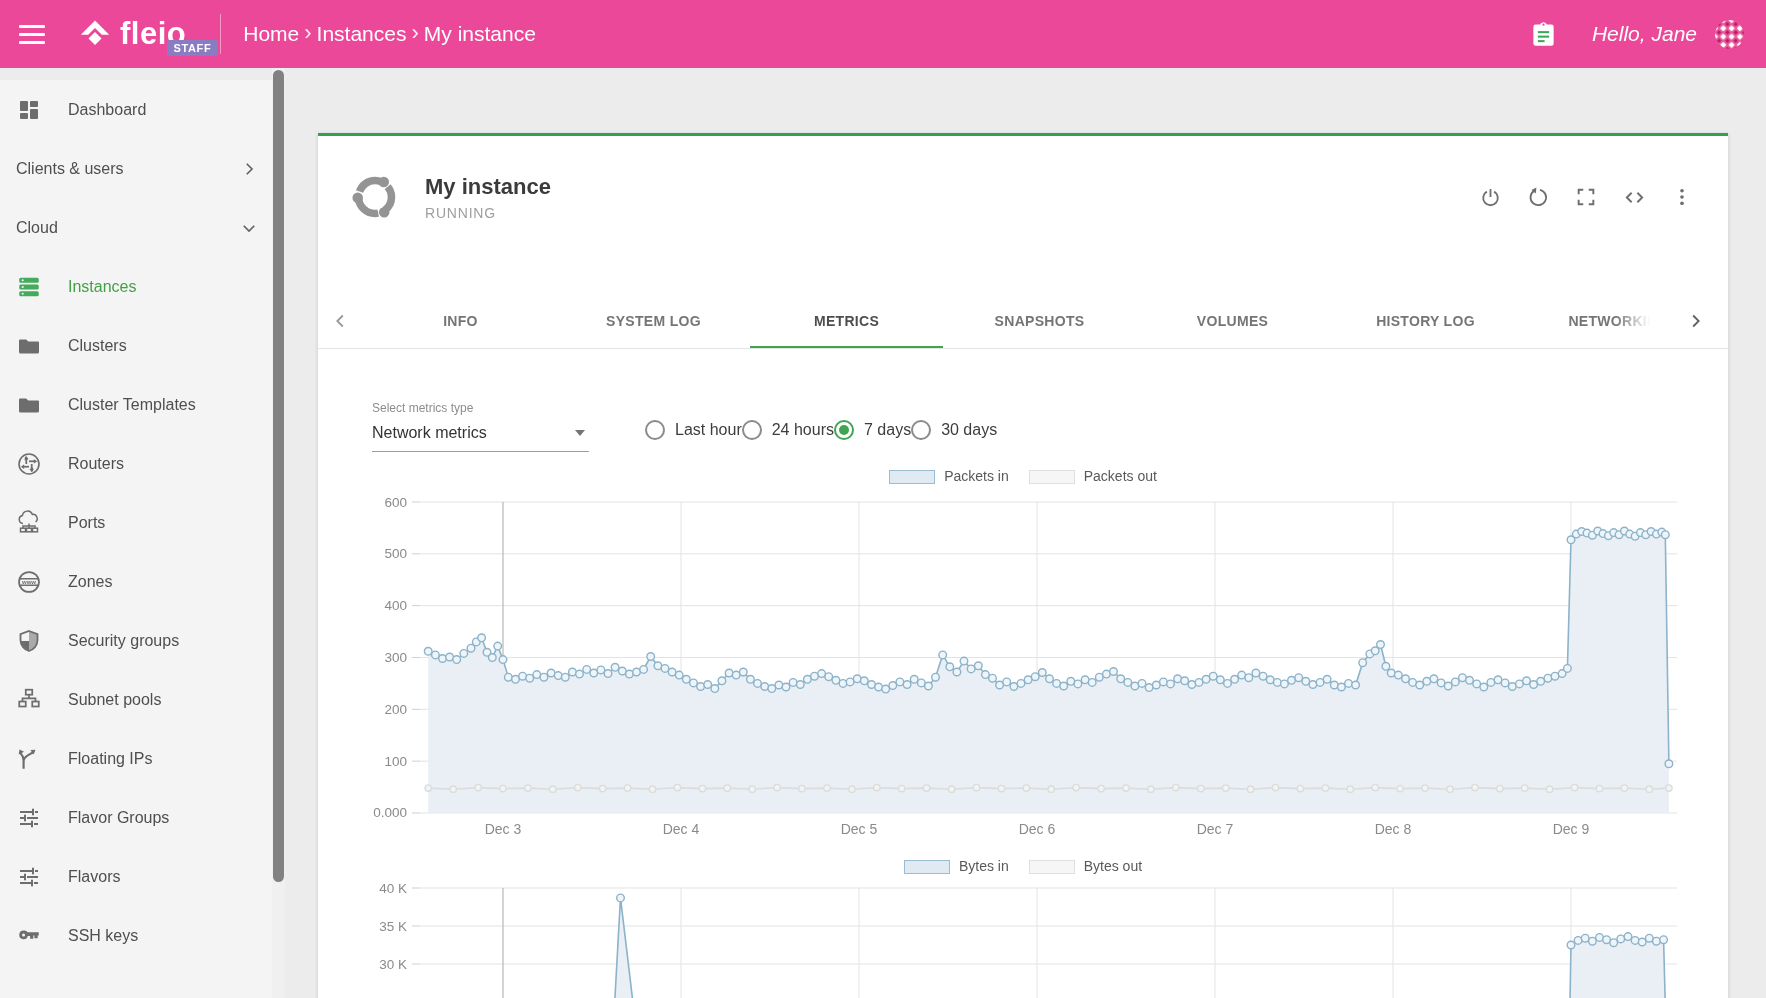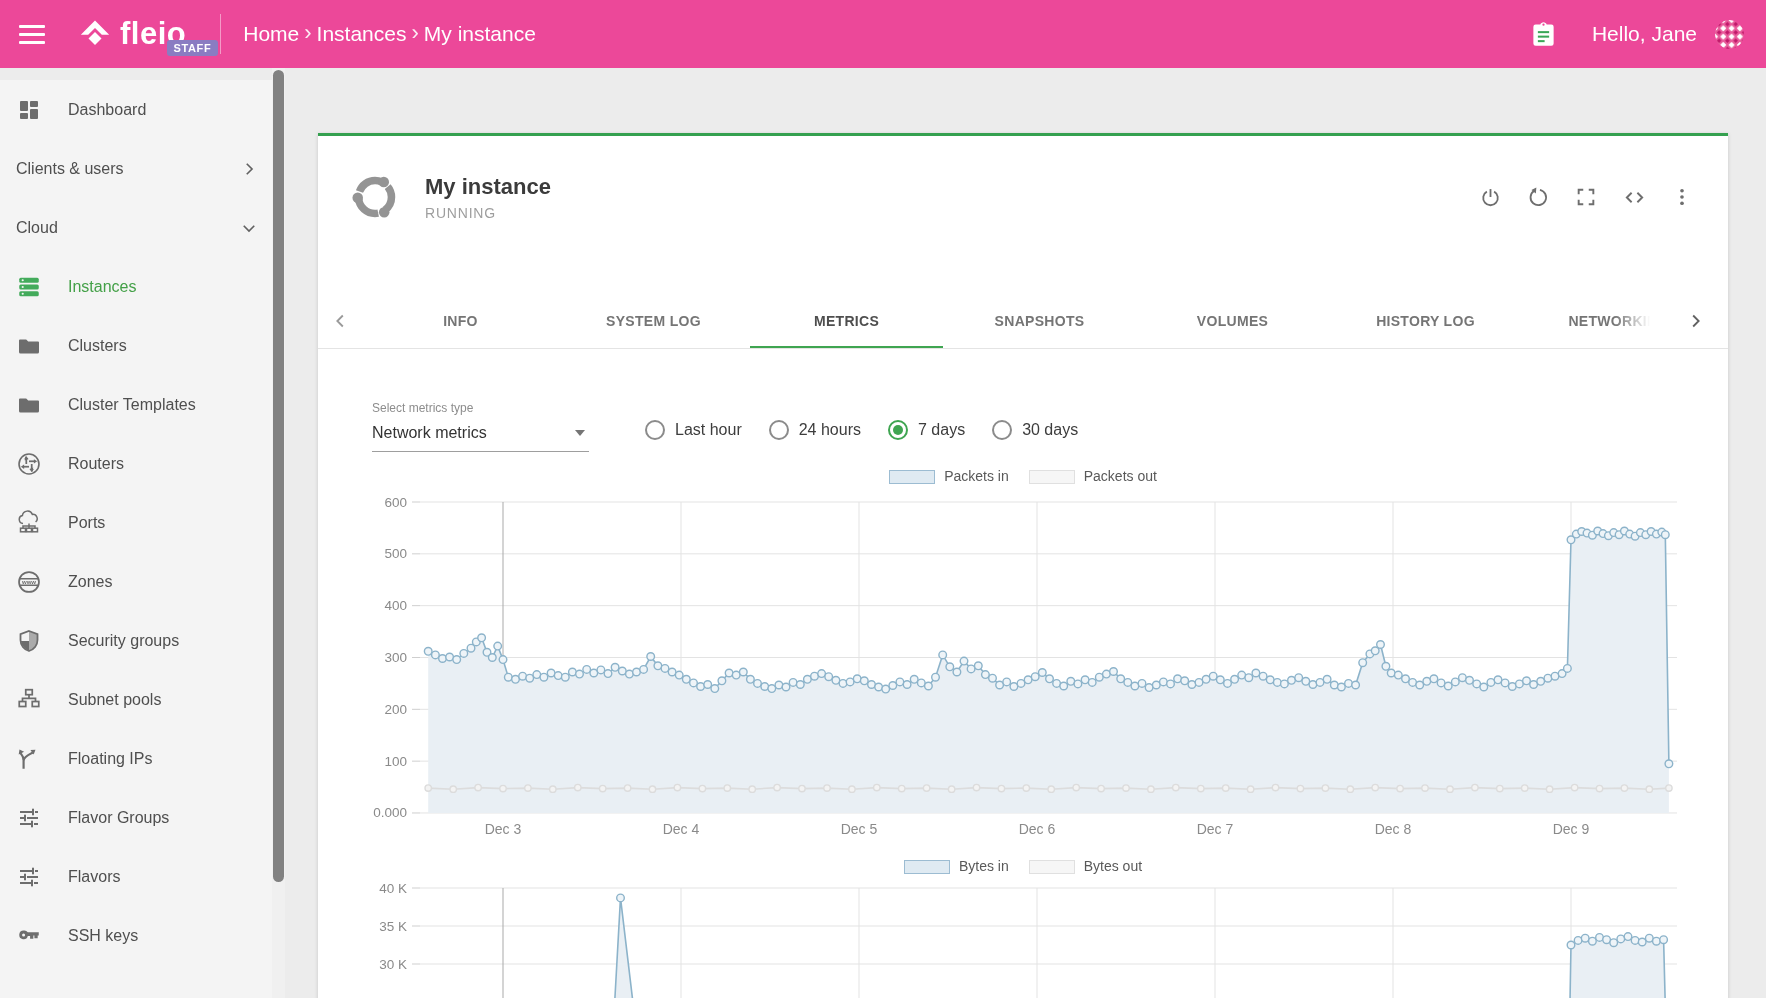--- a/index.html
+++ b/index.html
@@ -13,21 +13,21 @@
     align-items:center; gap:5px; cursor:pointer; }
   .hamburger span { display:block; width:26px; height:3px; background:#fff; border-radius:1px; }
   .brand { position:relative; display:flex; align-items:center; margin-left:14px; padding-right:26px; }
   .brand-text { font-size:31px; font-weight:bold; letter-spacing:0.5px; margin-left:8px; }
   .brand-badge { position:absolute; right:-6px; bottom:-4px; background:#8a7cc2; color:#fff;
     font-size:11px; font-weight:bold; letter-spacing:0.6px; padding:2px 7px; border-radius:3px; }
   .topbar-divider { width:1px; height:40px; background:rgba(255,255,255,0.45); margin:0 22px 0 8px; }
   .breadcrumb { display:flex; align-items:center; font-size:21px; gap:5px; }
   .breadcrumb .crumb { cursor:pointer; }
   .breadcrumb .sep { font-size:22px; opacity:0.9; transform:translateY(-1px); }
-  .topbar-right { margin-left:auto; display:flex; align-items:center; margin-right:22px; }
+  .topbar-right { margin-left:auto; display:flex; align-items:center; margin-right:22px;font-style:italic; }
   .clipboard-btn { width:40px; height:40px; display:flex; align-items:center; justify-content:center; cursor:pointer; }
   .greeting { font-size:21px; margin:0 18px 0 28px; }
   .avatar { width:29px; height:29px; border-radius:50%; overflow:hidden; cursor:pointer; }
 
   
   .sidebar { position:absolute; left:0; top:80px; width:272px; height:930px;
     background:#f4f4f4; z-index:10; }
   .side-item { height:59px; display:flex; align-items:center; padding:0 14px 0 16px;
     color:#4f4f4f; font-size:16px; cursor:pointer; position:relative; }
   .side-item .sicon { width:26px; height:26px; margin-right:26px; color:#6d6d6d;
@@ -71,21 +71,21 @@
 
   
   .controls { display:flex; align-items:flex-end; padding:36px 0 0 54px; height:103px; }
   .select-group { width:217px; cursor:pointer; }
   .select-label { font-size:12px; color:#8d8d8d; }
   .select-value-row { display:flex; align-items:center; justify-content:space-between;
     margin-top:9px; padding-bottom:9px; border-bottom:1px solid #9e9e9e; }
   .select-value { font-size:16px; color:#333; }
   .select-caret { width:0; height:0; border-left:5px solid transparent; border-right:5px solid transparent;
     border-top:6px solid #757575; margin-right:4px; }
-  .radios { display:flex; align-items:center; margin-left:56px; padding-bottom:12px; gap:27px; }
+  .radios { display:flex; align-items:center; margin-left:56px; padding-bottom:12px; }
   .radio { display:flex; align-items:center; cursor:pointer; }
   .radio .ring { width:20px; height:20px; border-radius:50%; border:2px solid #8b8b8b;
     display:flex; align-items:center; justify-content:center; flex:0 0 auto; }
   .radio.checked .ring { border-color:#3fa551; }
   .radio .dot { width:10px; height:10px; border-radius:50%; background:transparent; }
   .radio.checked .dot { background:#3fa551; }
   .radio .rlabel { font-size:16px; color:#3d3d3d; margin-left:10px; white-space:nowrap; }
 
   
   .legend { display:flex; justify-content:center; align-items:center; gap:20px; height:16px; }

